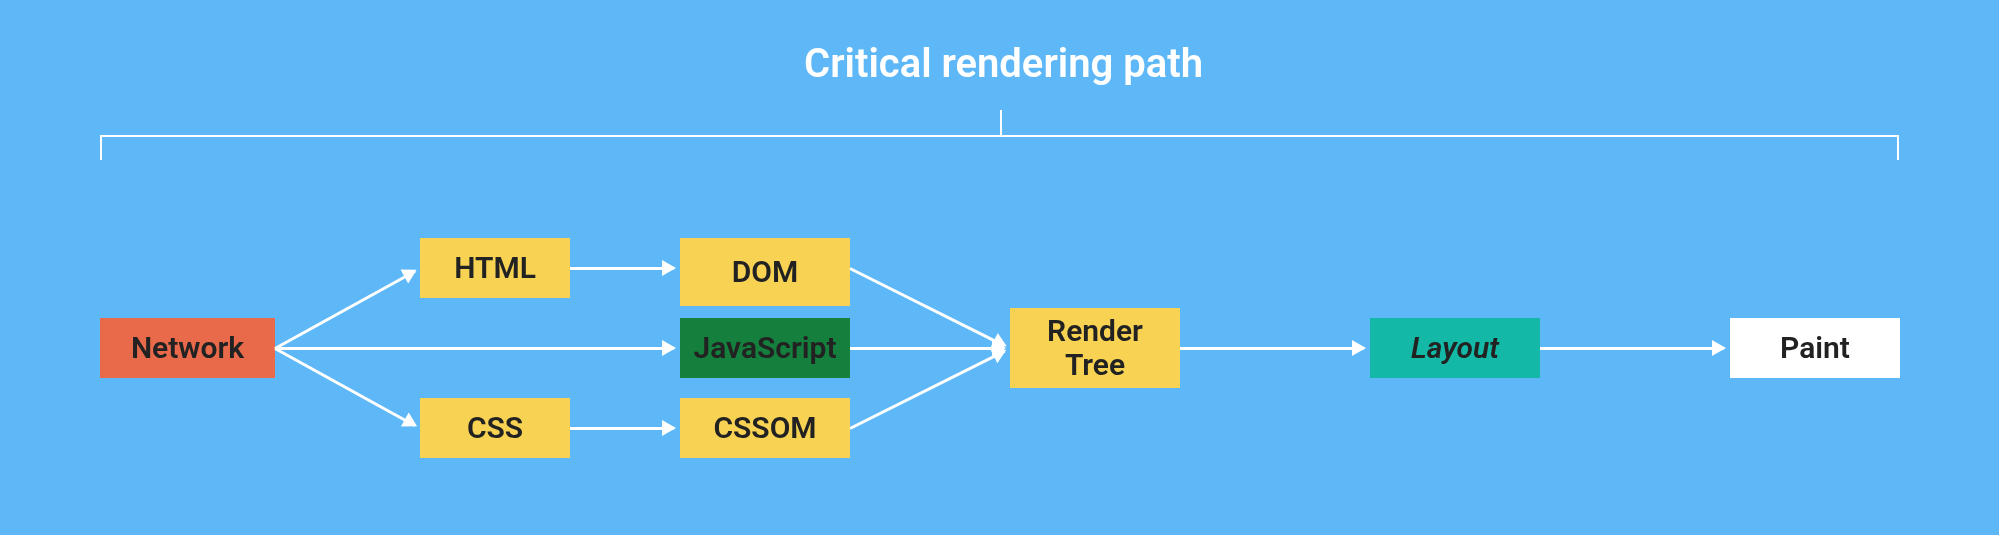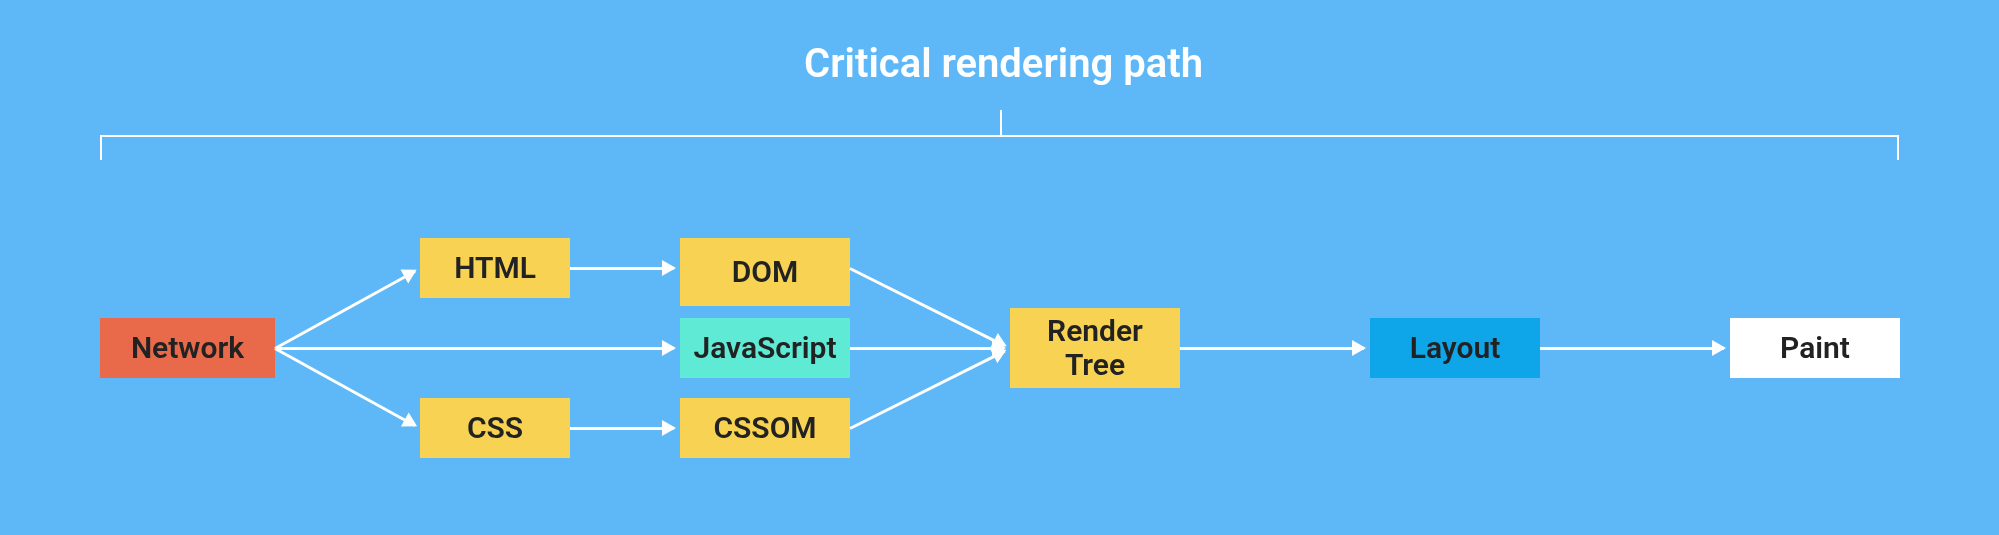--- a/index.html
+++ b/index.html
@@ -70,22 +70,22 @@
     justify-content: center;
     font-size: 30px;
     font-weight: 600;
     color: #222;
     text-align: center;
     line-height: 1.15;
     padding: 0 10px;
   }
   .node.red    { background: #e86a4b; }
   .node.yellow { background: #f8d353; }
-  .node.lilac  { background: #5eead4; }
-  .node.green  { background: #0ea5e9; }
+  .node.lilac  { background: #15803d; }
+  .node.green  { background: #14b8a6; font-style: italic; }
   .node.pink   { background: #ffffff; }
 
   
   .arrow {
     position: absolute;
     height: 3px;
     background: #fff;
     transform-origin: left center;
   }
   .arrow::after {

